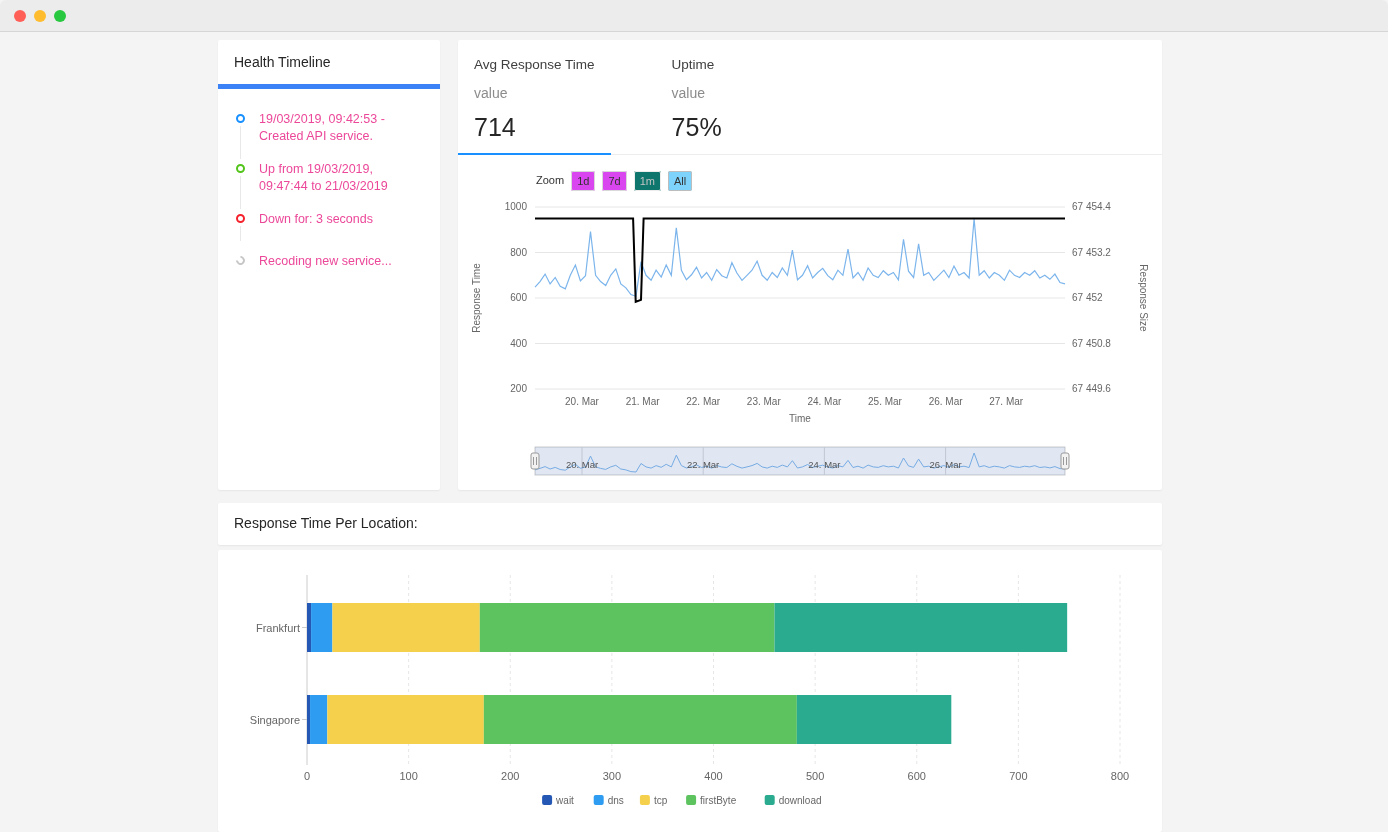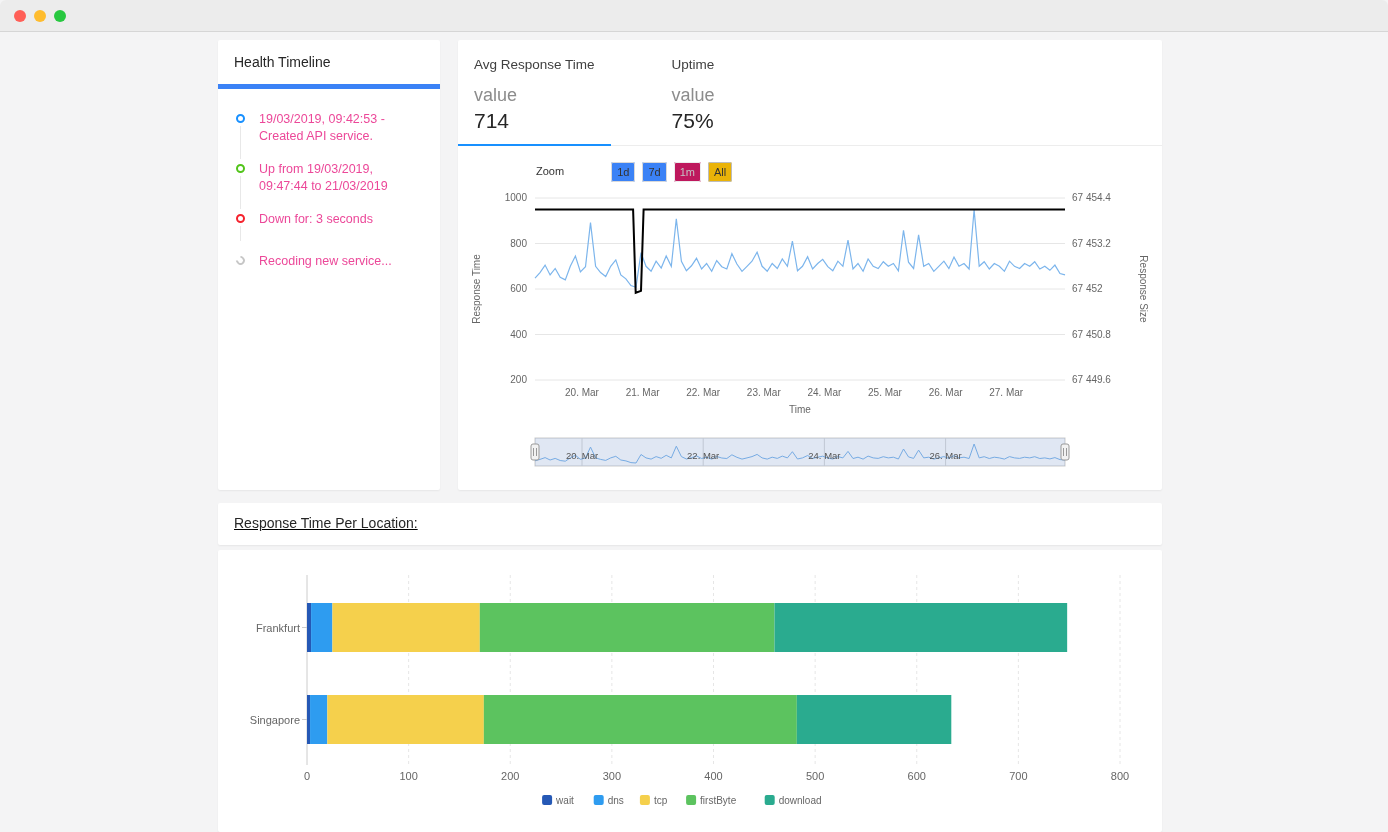--- a/index.html
+++ b/index.html
@@ -20,21 +20,21 @@
   .light.red { background: #ff5f57; }
   .light.yellow { background: #febc2e; }
   .light.green { background: #28c840; }
   .content { position: relative; height: 800px; background: #f4f4f5; }
   .card {
     position: absolute; background: #fff; border-radius: 2px;
     box-shadow: 0 1px 2px rgba(0,0,0,0.06);
   }
   .health-card { left: 218px; top: 8px; width: 222px; height: 450px; }
   .stats-card  { left: 458px; top: 8px; width: 704px; height: 450px; }
-  .loc-title-card { left: 218px; top: 471px; width: 944px; height: 42px; text-decoration: underline; }
+  .loc-title-card { left: 218px; top: 471px; width: 944px; height: 42px; }
   .loc-chart-card { left: 218px; top: 518px; width: 944px; height: 282px; }
 
   .card-title {
     padding: 14px 16px; font-size: 14px; color: #262626; font-weight: 500;
     border-bottom: 5px solid #3b82f6;
   }
   .loc-title-card .card-title { border-bottom: none; padding: 12px 16px; }
 
   
   .timeline { padding: 22px 16px 0 18px; }
@@ -50,31 +50,31 @@
   .tl-line.dashed { bottom: -40px; border-left: 1px dashed #d9d9d9; }
 
   
   .stats-header { display: flex; border-bottom: 1px solid #ededed; gap: 21px; }
   .stat-tab { position: relative; padding: 17px 16px 12px; margin-right: 24px; cursor: pointer; }
   .stat-tab.active::after {
     content: ""; position: absolute; left: 0; right: 0; bottom: -1px;
     height: 2px; background: #1890ff;
   }
   .stat-label { font-size: 13.5px; color: #404040; }
-  .stat-sub { font-size: 18px; color: #8c8c8c; margin-top: 13px; }
-  .stat-value { font-size: 21px; color: #262626; margin-top: 3px; }
+  .stat-sub { font-size: 14px; color: #8c8c8c; margin-top: 13px; }
+  .stat-value { font-size: 25px; color: #262626; margin-top: 12px; }
 
   
-  .zoom-row { display: flex; align-items: center; margin: 14px 0 0 78px; height: 22px; gap: 40px; }
+  .zoom-row { display: flex; align-items: center; margin: 14px 0 0 78px; height: 22px; }
   .zoom-label { font-size: 11px; color: #333; }
   .zoom-btn { margin-left: 7px; font-size: 11px; padding: 3px 5px; line-height: 1;
-              border-radius: 2px; background: #3b82f6; border: 1px solid #d9d9d9;
+              border-radius: 2px; background: #d946ef; border: 1px solid #d9d9d9;
               color: #333; cursor: pointer; }
-  .zoom-btn.selected { background: #eab308; border-color: #bdbdbd; }
-  .zoom-btn.disabled { background: #be185d; border-color: #ededed; color: #c4c4c4; cursor: default; }
+  .zoom-btn.selected { background: #7dd3fc; border-color: #bdbdbd; }
+  .zoom-btn.disabled { background: #0f766e; border-color: #ededed; color: #c4c4c4; cursor: default; }
 
   svg { display: block; }
   svg text { font-family: "Liberation Sans", sans-serif; }
   #mainChart { margin-top: 2px; }
 </style>
 </head>
 <body>
 
 <div class="window">
   <div class="titlebar">

